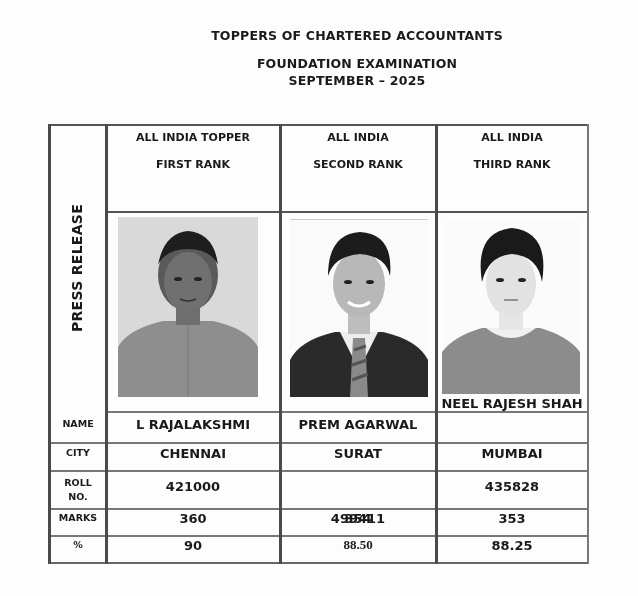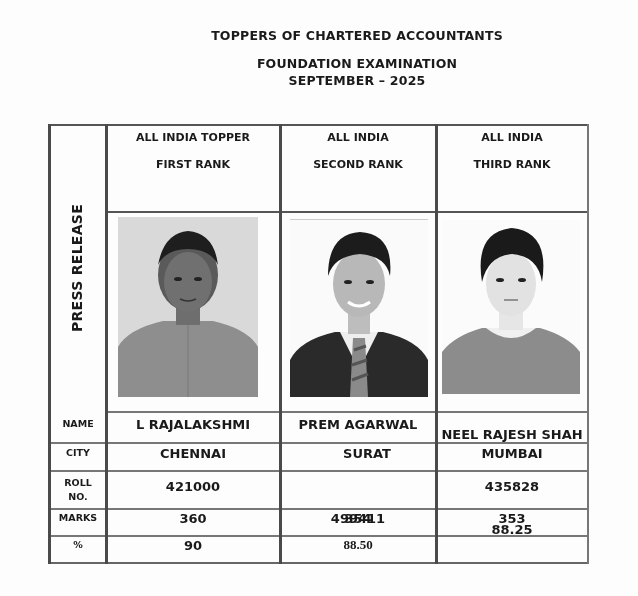--- a/index.html
+++ b/index.html
@@ -126,23 +126,23 @@
   <div class="cell lbl" style="left:51px;top:509px;width:54px;height:18px;">MARKS</div>
   <div class="cell lbl" style="left:51px;top:536px;width:54px;height:18px;">%</div>
 
   <div class="cell" style="left:107px;top:413px;width:172px;height:22px;">L RAJALAKSHMI</div>
   <div class="cell" style="left:107px;top:443px;width:172px;height:20px;">CHENNAI</div>
   <div class="cell" style="left:107px;top:471px;width:172px;height:30px;">421000</div>
   <div class="cell" style="left:107px;top:509px;width:172px;height:18px;">360</div>
   <div class="cell" style="left:107px;top:536px;width:172px;height:18px;">90</div>
 
   <div class="cell" style="left:281px;top:413px;width:154px;height:22px;">PREM AGARWAL</div>
-  <div class="cell" style="left:290px;top:443px;width:154px;height:20px;">SURAT</div>
+  <div class="cell" style="left:281px;top:443px;width:154px;height:20px;">SURAT</div>
   <div class="cell" style="left:281px;top:471px;width:154px;height:30px;margin-top:32px;">499411</div>
   <div class="cell" style="left:281px;top:509px;width:154px;height:18px;">354</div>
   <div class="cell" style="left:281px;top:536px;width:154px;height:18px;font-family:Liberation Serif, serif;">88.50</div>
 
-  <div class="cell" style="left:437px;top:423px;width:150px;height:22px;">NEEL RAJESH SHAH</div>
+  <div class="cell" style="left:437px;top:392px;width:150px;height:22px;">NEEL RAJESH SHAH</div>
   <div class="cell" style="left:437px;top:443px;width:150px;height:20px;">MUMBAI</div>
   <div class="cell" style="left:437px;top:471px;width:150px;height:30px;">435828</div>
   <div class="cell" style="left:437px;top:509px;width:150px;height:18px;">353</div>
-  <div class="cell" style="left:437px;top:520px;width:150px;height:18px;">88.25</div>
+  <div class="cell" style="left:437px;top:536px;width:150px;height:18px;">88.25</div>
 </div>
 
 </body></html>

